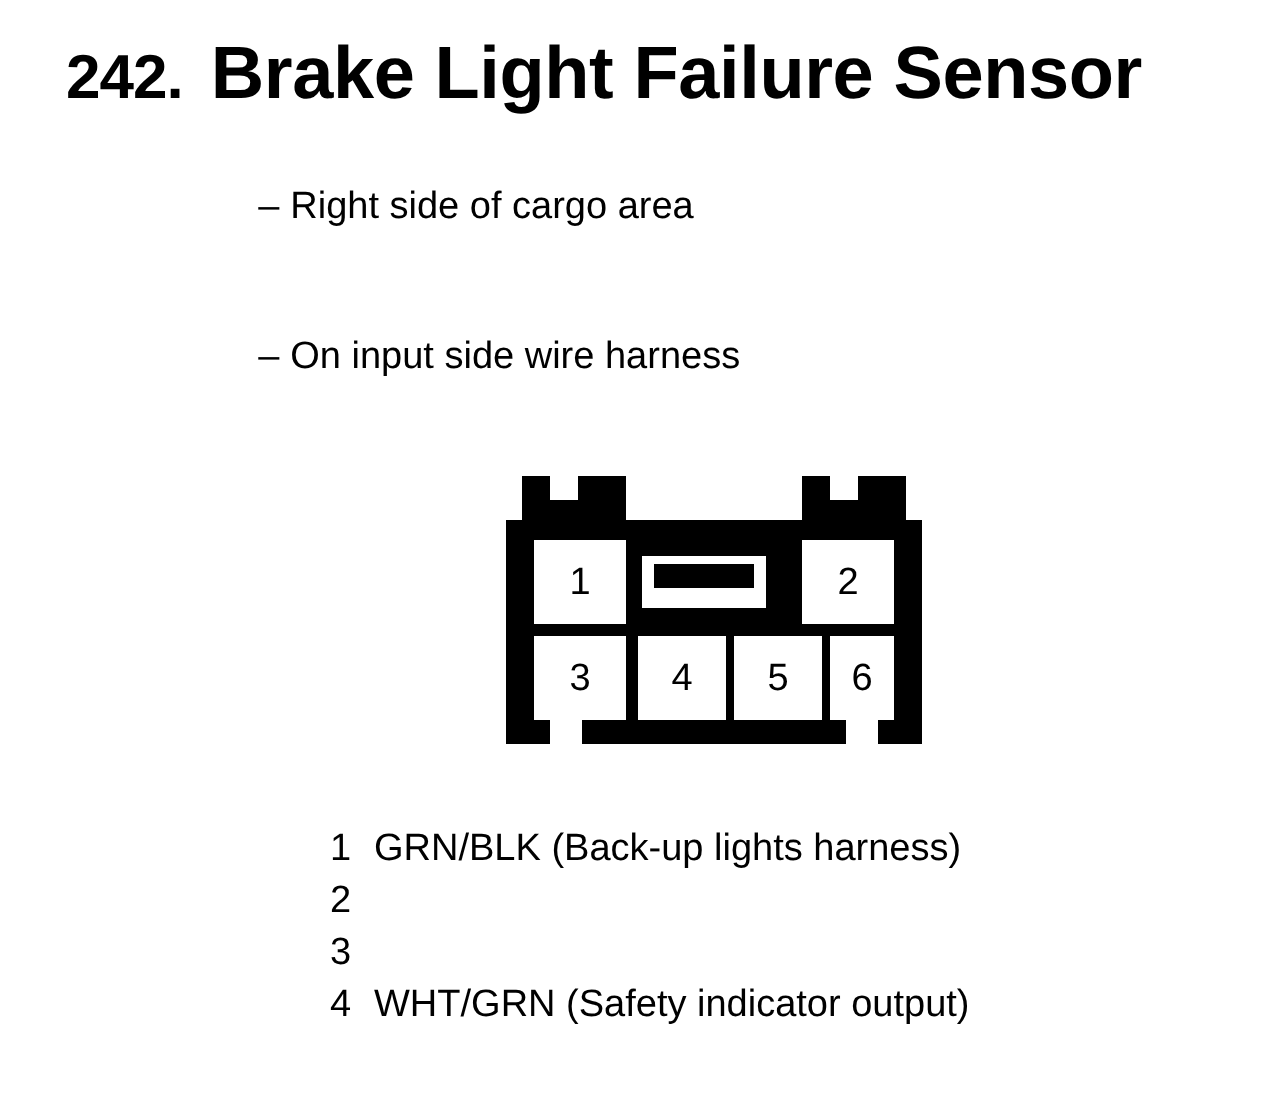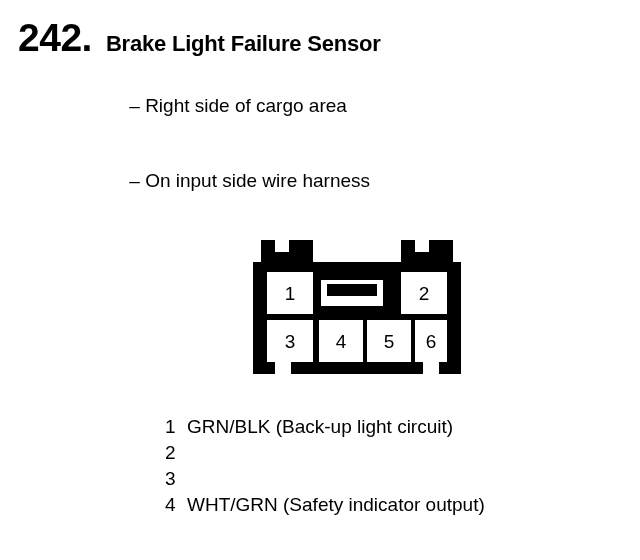--- a/index.html
+++ b/index.html
@@ -16,27 +16,28 @@
     position: relative;
   }
 
   
   .title-row {
     display: flex;
     align-items: baseline;
     padding: 16px 0 0 18px;
   }
   .title-num {
-    font-size: 39px;
+    font-size: 31px;
     font-weight: bold;
     letter-spacing: -0.5px;
     white-space: pre;
+    margin-left: 15px;
   }
   .title-text {
-    font-size: 22px;
+    font-size: 37px;
     font-weight: bold;
     margin-left: 14px;
     letter-spacing: -0.2px;
     white-space: pre;
   }
 
   
   .notes {
     margin: 8px 0 0 108px;
   }
@@ -201,21 +202,21 @@
     <div class="pin pin-3">3</div>
     <div class="pin pin-4">4</div>
     <div class="pin pin-5">5</div>
     <div class="pin pin-6">6</div>
   </div>
 </div>
 
 <div class="legend">
   <div class="legend-row">
     <span class="legend-num">1</span>
-    <span class="legend-desc">GRN/BLK (Back-up light circuit)</span>
+    <span class="legend-desc">GRN/BLK (Back-up lights harness)</span>
   </div>
   <div class="legend-row">
     <span class="legend-num">2</span>
   </div>
   <div class="legend-row">
     <span class="legend-num">3</span>
   </div>
   <div class="legend-row">
     <span class="legend-num">4</span>
     <span class="legend-desc">WHT/GRN (Safety indicator output)</span>

